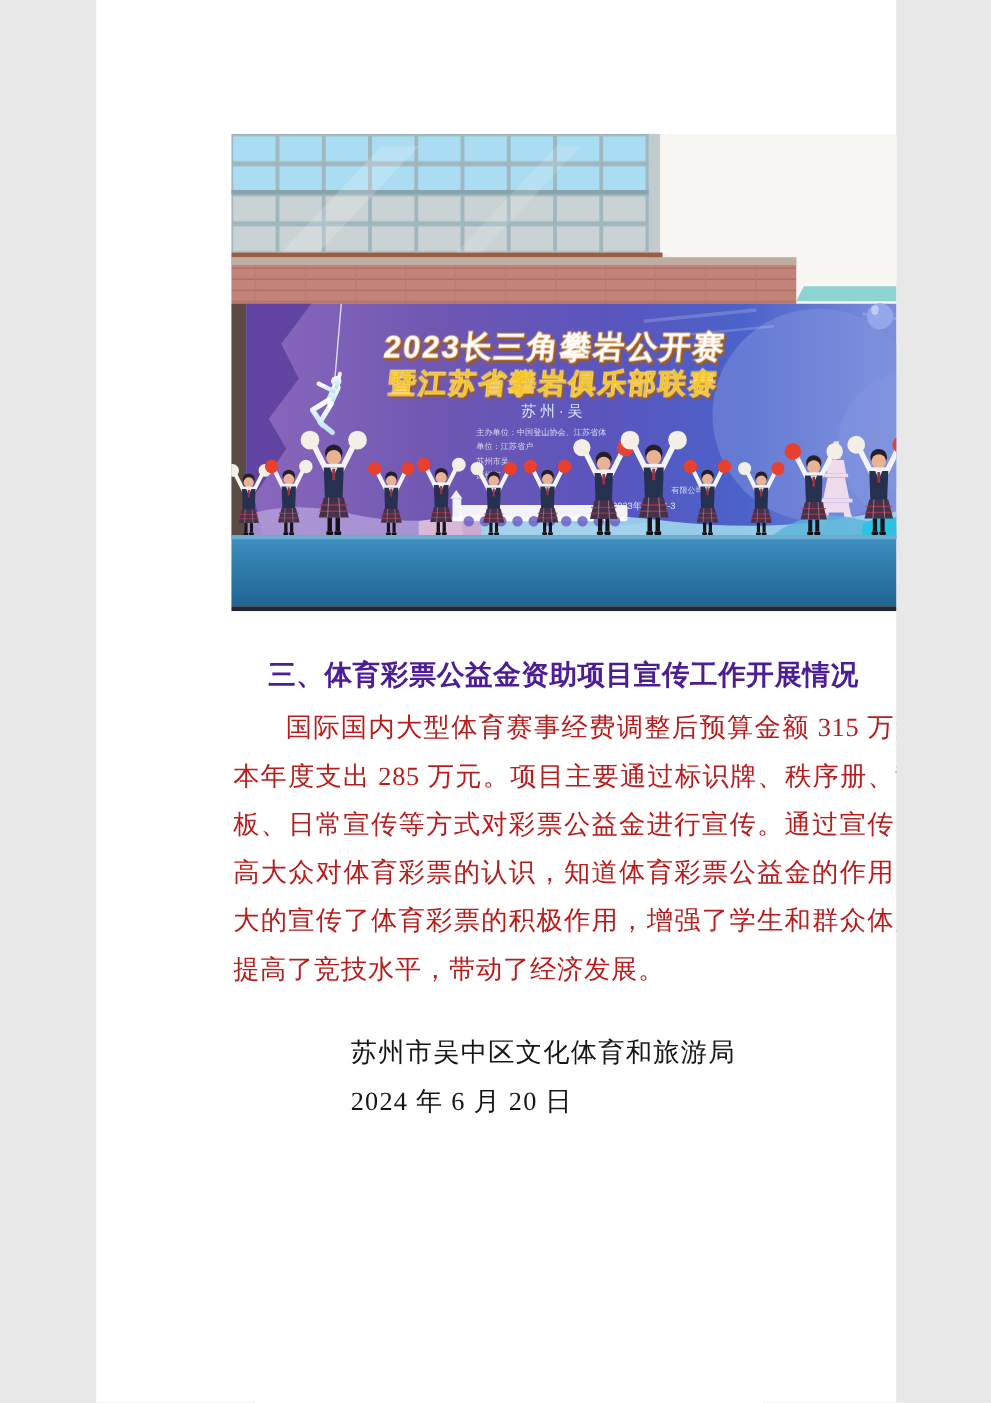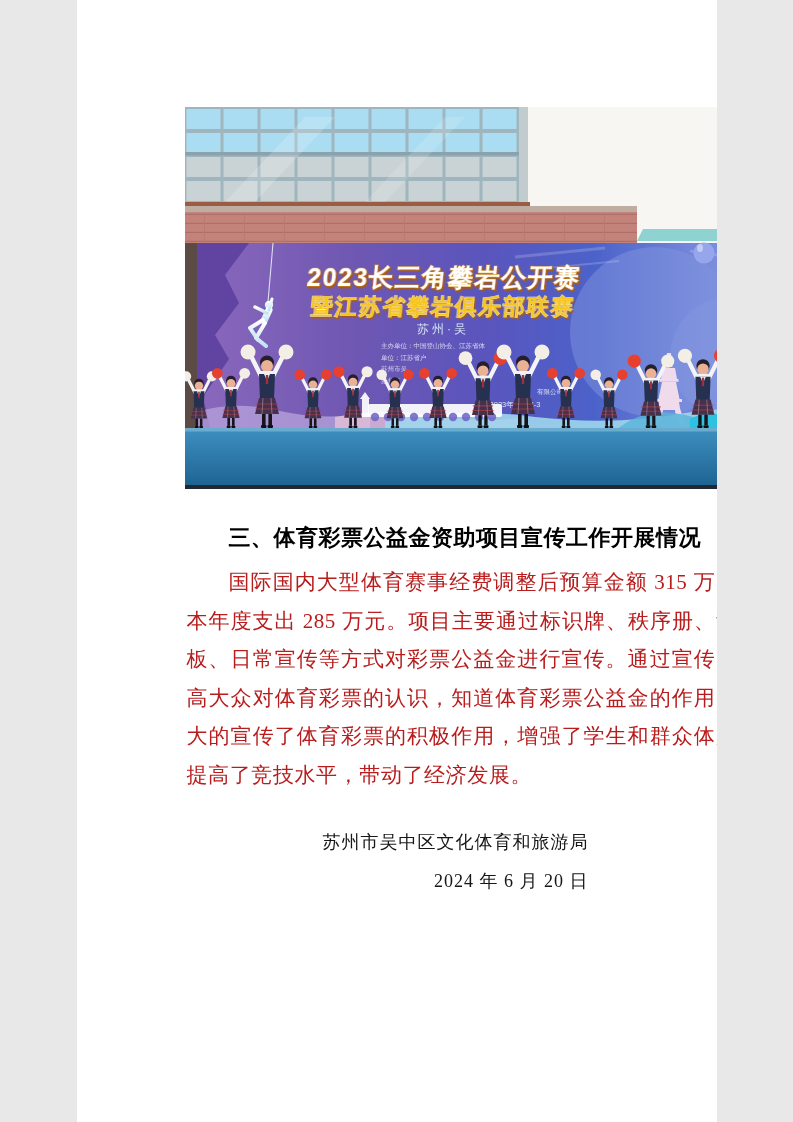--- a/index.html
+++ b/index.html
@@ -3,32 +3,32 @@
 <meta charset="utf-8">
 <style>
   html,body{margin:0;padding:0;background:#e8e8e8;}
   .page{
     position:relative;width:640px;height:1122px;margin:0 auto;background:#ffffff;
     font-family:"Liberation Serif","DejaVu Serif",serif;color:#1c1c1c;overflow:hidden;
   }
   .photo{position:absolute;left:108px;top:107px;width:568px;height:382px;margin:0;padding:0;}
   .photo svg{display:block;width:100%;height:100%;}
   .heading{
-    position:absolute;left:112px;top:527px;width:573px;margin:0;padding:0 0 0 40px;box-sizing:border-box;
-    font-family:Liberation Mono, monospace;font-weight:bold;
-    font-size:22px;line-height:1.2;letter-spacing:0.5px;color:#000000;
+    position:absolute;left:98px;top:527px;width:573px;margin:0;padding:0 0 0 40px;box-sizing:border-box;
+    font-family:Liberation Sans, sans-serif;font-weight:bold;
+    font-size:22px;line-height:1.2;letter-spacing:0.5px;color:#4c1d95;
   }
   .para{
     position:absolute;left:110px;top:563px;width:573px;margin:0;
     font-size:21px;line-height:38.6px;letter-spacing:0.6px;
     text-align:justify;text-justify:inter-character;text-indent:42px;color:#b91c1c;
   }
   .signature{
-    position:absolute;right:128px;top:823px;text-align:right;
-    font-size:18px;line-height:38.6px;letter-spacing:1px;color:#161616;
+    position:absolute;right:128px;top:823px;text-align:left;
+    font-size:21px;line-height:38.6px;letter-spacing:1px;color:#161616;
   }
   .banner-title1{
     font-family:"Liberation Sans","DejaVu Sans",sans-serif;font-weight:bold;
     fill:#ffffff;stroke:#d4880f;stroke-width:1px;paint-order:stroke;
   }
   .banner-title2{
     font-family:"Liberation Sans","DejaVu Sans",sans-serif;font-weight:bold;
     fill:#f6c51f;stroke:#fdf3d0;stroke-width:0.6px;paint-order:stroke;
   }
   .banner-sub{font-family:"Liberation Sans","DejaVu Sans",sans-serif;fill:#d8e6f8;}

